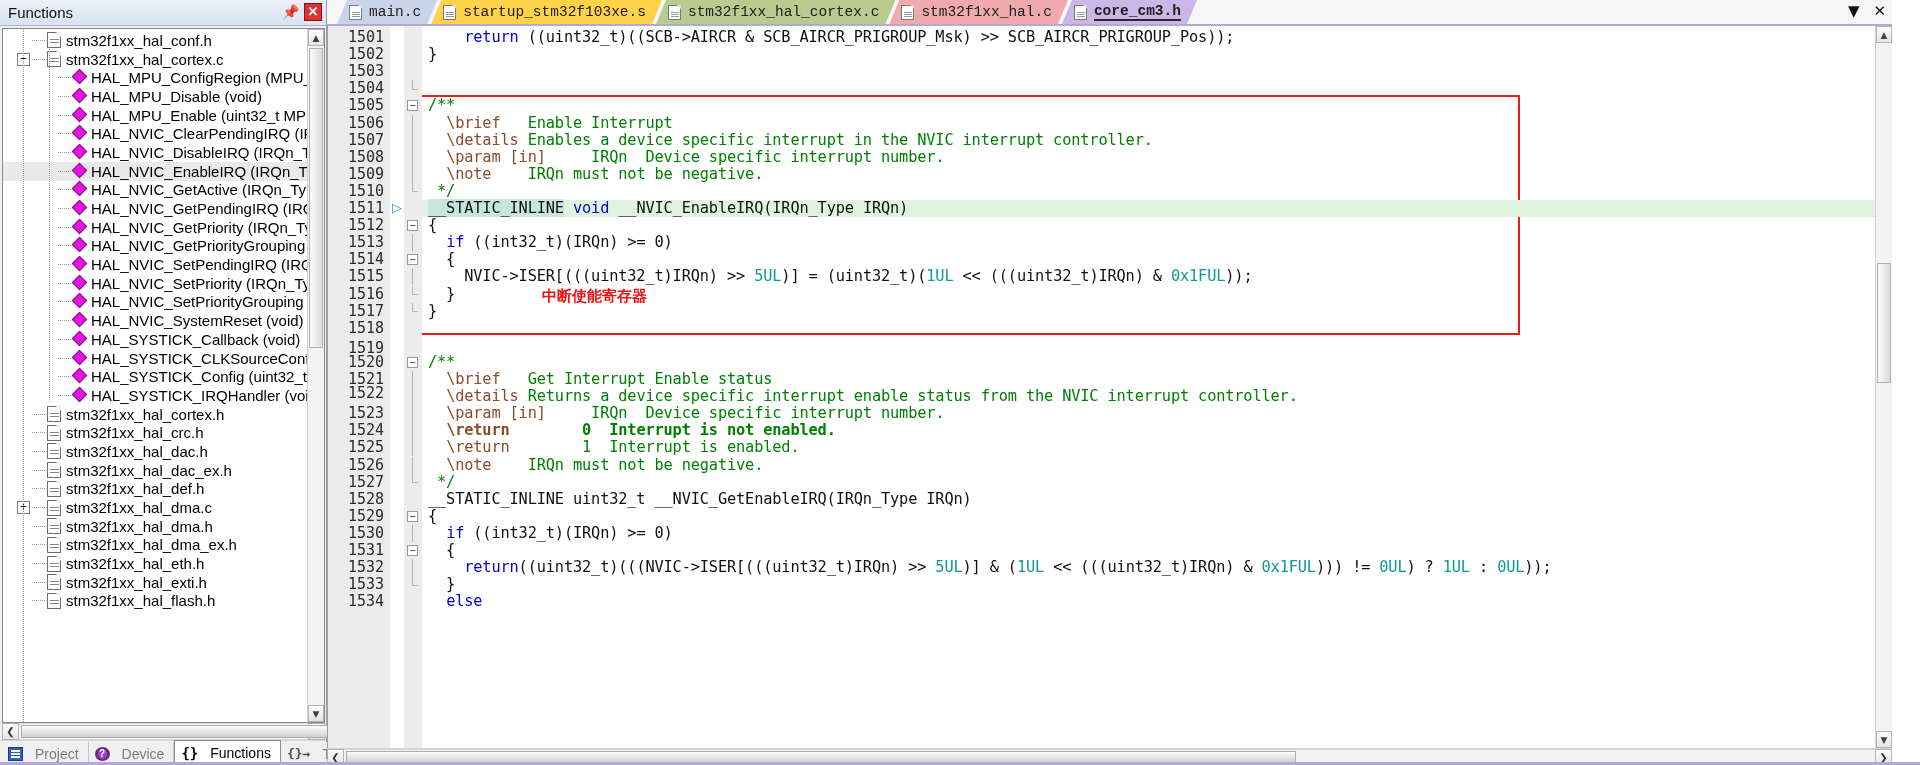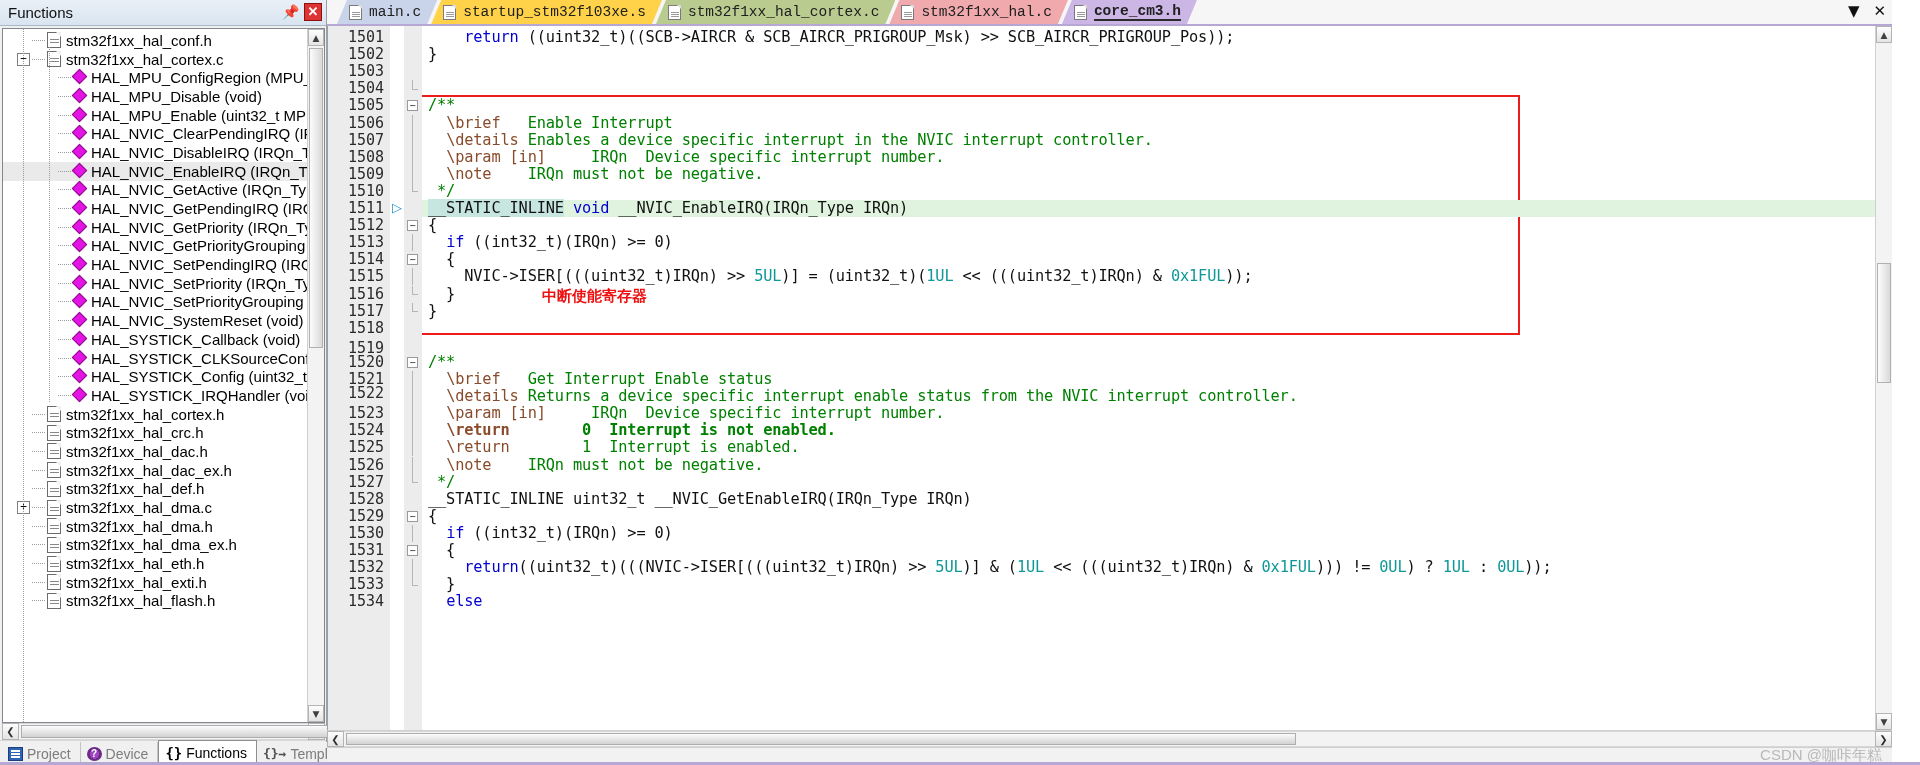--- a/index.html
+++ b/index.html
@@ -130,21 +130,21 @@
     background:linear-gradient(180deg,#fcfcfc,#d2d2d2); border:1px solid #adadad;
   }
 
   
   #panel-tabs{
     height:25px; flex:0 0 25px; display:flex; align-items:flex-end;
     background:#f0f0f0; padding-left:2px;
     border-top:1px solid #d6d6d6;
   }
   .ptab{
-    height:23px; display:flex; align-items:center; gap:4px;
+    height:23px; display:flex; align-items:center; gap:12px;
     padding:0 9px 0 6px; font-size:14px; color:#7d7d7d;
     border-right:1px solid #c4c4c4;
     background:#f0f0f0;
     white-space:nowrap;
   }
   .ptab.active{
     background:#ffffff; color:#000;
     border:1px solid #8e8e8e; border-bottom:1px solid #ffffff;
     height:25px;
   }
@@ -722,19 +722,16 @@
     </div>
 
     <div id="editor-hscroll">
       <div class="sb-btn-h">❮</div>
       <div class="sb-track-h">
         <div class="sb-thumb-h" style="width:950px;"></div>
       </div>
       <div class="sb-btn-h">❯</div>
     </div>
 
-    <div id="statusbar">
-      <span id="watermark">CSDN @咖咔年糕</span>
-    </div>
   </div>
 
   <div id="outer-bottom-border"></div>
 </div>
 
 </body></html>

